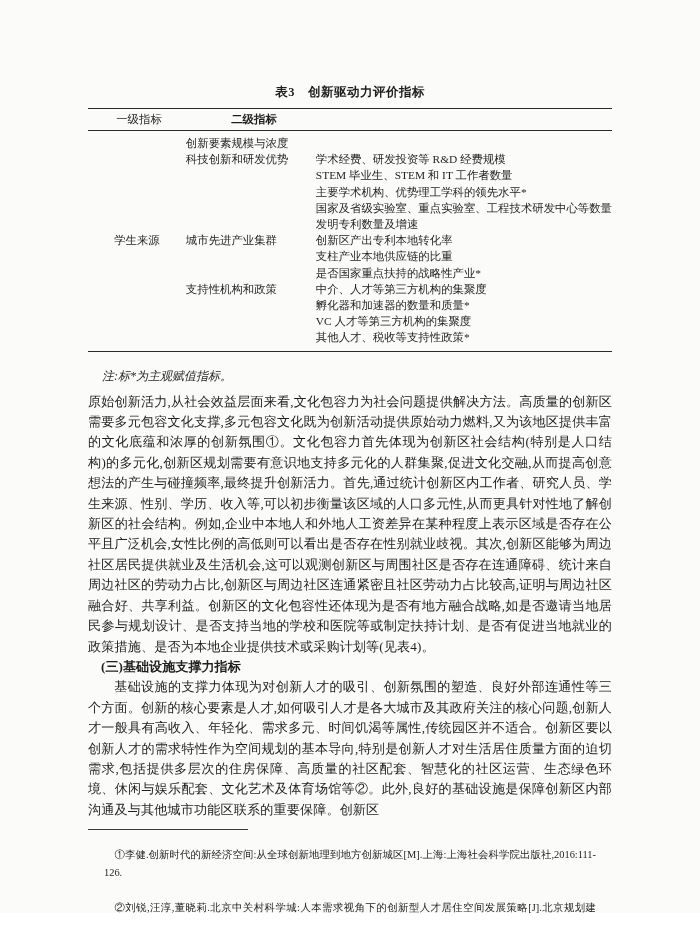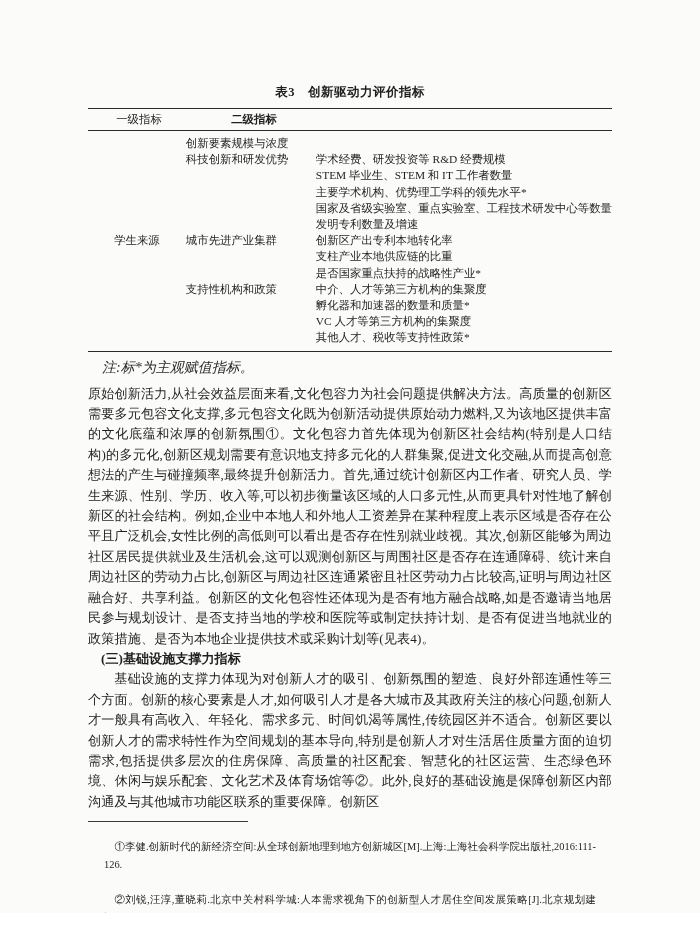--- a/index.html
+++ b/index.html
@@ -55,22 +55,22 @@
     line-height:16.2px;
   }
   .group .l3s{flex:1;}
   .group .l3{
     line-height:16.2px;
     padding-left:2px;
     white-space:nowrap;
   }
   .tbl-note{
     font-style:italic;
-    font-size:14px;
-    margin:7px 0 0 0;
+    font-size:12px;
+    margin:16px 0 0 0;
     text-indent:14px;
     color:#2a2a2a;
   }
   
   .para{
     font-size:13.1px;
     line-height:20.4px;
     text-align:justify;
     margin:7px 0 0 0;
     letter-spacing:.15px;

